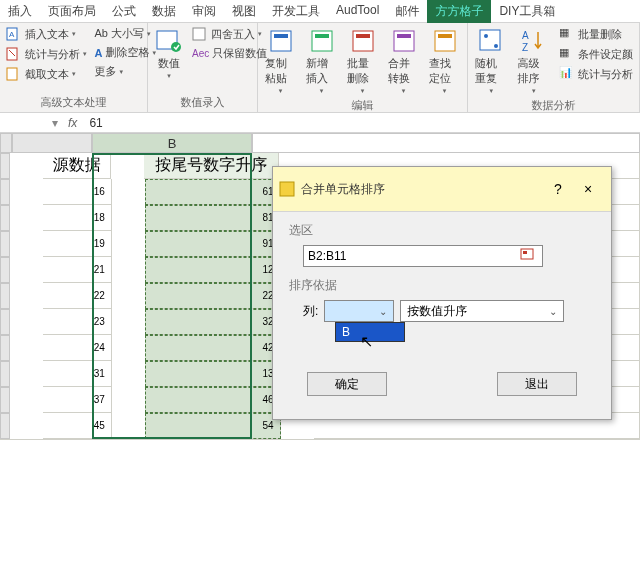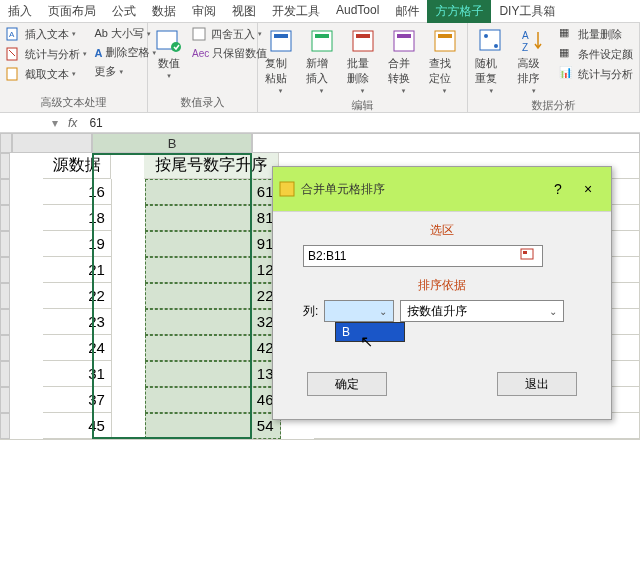--- a/index.html
+++ b/index.html
@@ -31,40 +31,40 @@
   
   .grid { position: relative; background: #fff; }
   .colheads { display: flex; height: 20px; }
   .rowhead, .colhead { background: #e6e6e6; border: 1px solid #c6c6c6; }
   .corner { width: 12px; height: 20px; background: #e6e6e6; border: 1px solid #c6c6c6; }
   .colhead { display: flex; align-items: center; justify-content: center; font-size: 13px; color: #333; }
   .colB { background: #cedecb; }
   .rows { }
   .row { display: flex; height: 26px; gap: 33px; }
   .rowhead { width: 12px; }
-  .cell { border-right: 1px solid #d0d0c8; border-bottom: 1px solid #d0d0c8; display: flex; align-items: center; font-size: 15px; }
+  .cell { border-right: 1px solid #d0d0c8; border-bottom: 1px solid #d0d0c8; display: flex; align-items: center; font-size: 10px; }
   .hdr { font-weight: 400; font-size: 16px; justify-content: center; background: #fff; }
   .wA { width: 80px; }
   .wB { width: 160px; }
   .wrest { width: 388px; background: #fff; }
   .numA { justify-content: flex-end; padding-right: 6px; }
   .numB { justify-content: flex-end; padding-right: 6px; background: #d5e3d1; }
   .sel .cell.numB { outline: 1px dashed #4a7a3f; outline-offset: -1px; }
   .selbox { position: absolute; border: 2px solid #217346; pointer-events: none; }
   .emptyrows { height: 100px; background: #fff; border-top: 1px solid #d0d0c8; }
 
   
   .dialog { position: absolute; left: 272px; top: 166px; width: 340px; height: 254px; background: #f0f0f0; border: 1px solid #9e9e9e; box-shadow: 2px 2px 6px rgba(0,0,0,0.3); }
-  .titlebar { display: flex; align-items: center; height: 45px; padding: 16px 6px; background: #bef264; border-bottom: 1px solid #d4d4d4; }
+  .titlebar { display: flex; align-items: center; height: 45px; padding: 16px 6px; background: #fef9c3; border-bottom: 1px solid #d4d4d4; }
   .title-icon { width: 16px; height: 16px; margin-right: 6px; }
   .title-text { flex: 1; font-size: 12px; color: #333; }
   .title-help { width: 26px; text-align: center; font-size: 14px; cursor: pointer; }
   .title-close { width: 34px; text-align: center; font-size: 14px; cursor: pointer; }
   .dlg-body { padding: 10px 16px; }
-  .field-label { font-size: 12px; color: #c2410c; margin-bottom: 6px; text-align: center; }
+  .field-label { font-size: 12px; color: #737373; margin-bottom: 6px; }
   .refbox { display: flex; align-items: center; border: 1px solid #888; background: #fff; height: 22px; padding: 0 4px; margin-bottom: 10px; margin-left: 14px; width: 240px; }
   .refbox input { flex: 1; border: none; outline: none; font-size: 12px; font-family: inherit; }
   .refpick { width: 18px; height: 16px; cursor: pointer; }
   .formrow { display: flex; align-items: center; gap: 6px; margin-left: 14px; margin-top: 6px; position: relative; }
   .combo { border: 1px solid #888; background: #fff; height: 22px; display: flex; align-items: center; padding: 0 2px; }
   .combo .carrow { margin-left: auto; font-size: 10px; color: #555; padding: 0 4px; }
   .combo1 { width: 70px; background: #cde8ff; }
   .combo2 { width: 164px; justify-content: space-between; padding-left: 6px; }
   .ddlist { position: absolute; left: 32px; top: 22px; width: 70px; background: #fff; border: 1px solid #333; }
   .dditem { padding: 2px 6px; background: #1a56c8; color: #fff; font-size: 12px; cursor: pointer; }

